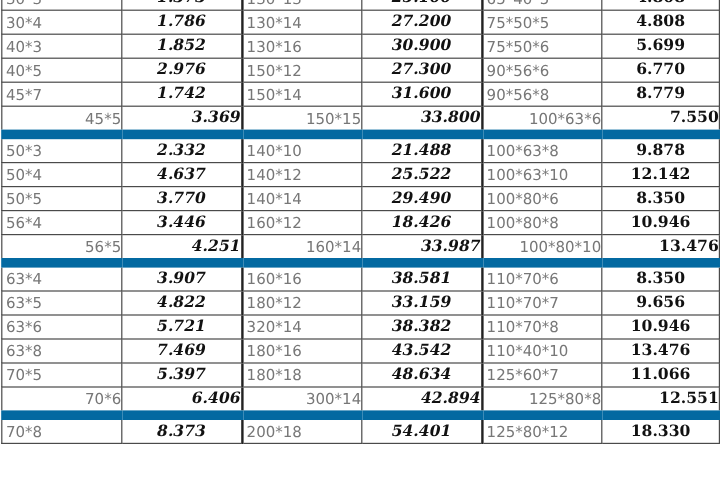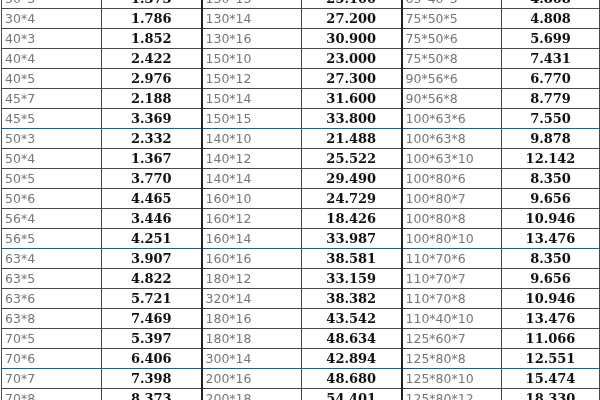--- a/index.html
+++ b/index.html
@@ -8,22 +8,22 @@
   table { border-collapse:collapse; table-layout:fixed; width:598px; margin-left:1px; }
   col.c1 { width:100px; } col.c2 { width:100px; } col.c3 { width:100px; }
   col.c4 { width:100px; } col.c5 { width:100px; } col.c6 { width:98px; }
   td {
     height:19px; padding:0; border:1px solid #4a4a4a;
     font-family:"DejaVu Serif", serif; font-size:13px; line-height:19px;
     white-space:nowrap; overflow:hidden;
   }
   td.spec { color:#777777; text-align:left; padding-left:3px; font-family:"DejaVu Sans", sans-serif; font-size:12.5px; }
   td.wt { color:#111111; text-align:center; font-weight:bold; }
-  td.c2, td.c4 { border-right:2px solid #222; }
-  tr.thick td { border-bottom:1px solid #0369a1; }
+  td.c2, td.c4 { border-right:2px solid #222;font-style:italic; }
+  tr.thick td { border-bottom:8px solid #0369a1;text-align:right; }
 </style>
 </head>
 <body>
 
 <div class="sheet">
   <table>
     <colgroup>
         <col class="c1">
         <col class="c2">
         <col class="c3">
@@ -50,38 +50,30 @@
         </tr>
         <tr>
           <td class="spec c1">40*3</td>
           <td class="wt c2">1.852</td>
           <td class="spec c3">130*16</td>
           <td class="wt c4">30.900</td>
           <td class="spec c5">75*50*6</td>
           <td class="wt c6">5.699</td>
         </tr>
         <tr>
-          <td class="spec c1">40*4</td>
-          <td class="wt c2">2.422</td>
-          <td class="spec c3">150*10</td>
-          <td class="wt c4">23.000</td>
-          <td class="spec c5">75*50*8</td>
-          <td class="wt c6">7.431</td>
-        </tr>
-        <tr>
           <td class="spec c1">40*5</td>
           <td class="wt c2">2.976</td>
           <td class="spec c3">150*12</td>
           <td class="wt c4">27.300</td>
           <td class="spec c5">90*56*6</td>
           <td class="wt c6">6.770</td>
         </tr>
         <tr>
           <td class="spec c1">45*7</td>
-          <td class="wt c2">2.188</td>
+          <td class="wt c2">1.742</td>
           <td class="spec c3">150*14</td>
           <td class="wt c4">31.600</td>
           <td class="spec c5">90*56*8</td>
           <td class="wt c6">8.779</td>
         </tr>
         <tr class="thick">
           <td class="spec c1">45*5</td>
           <td class="wt c2">3.369</td>
           <td class="spec c3">150*15</td>
           <td class="wt c4">33.800</td>
@@ -91,41 +83,33 @@
         <tr>
           <td class="spec c1">50*3</td>
           <td class="wt c2">2.332</td>
           <td class="spec c3">140*10</td>
           <td class="wt c4">21.488</td>
           <td class="spec c5">100*63*8</td>
           <td class="wt c6">9.878</td>
         </tr>
         <tr>
           <td class="spec c1">50*4</td>
-          <td class="wt c2">1.367</td>
+          <td class="wt c2">4.637</td>
           <td class="spec c3">140*12</td>
           <td class="wt c4">25.522</td>
           <td class="spec c5">100*63*10</td>
           <td class="wt c6">12.142</td>
         </tr>
         <tr>
           <td class="spec c1">50*5</td>
           <td class="wt c2">3.770</td>
           <td class="spec c3">140*14</td>
           <td class="wt c4">29.490</td>
           <td class="spec c5">100*80*6</td>
           <td class="wt c6">8.350</td>
-        </tr>
-        <tr>
-          <td class="spec c1">50*6</td>
-          <td class="wt c2">4.465</td>
-          <td class="spec c3">160*10</td>
-          <td class="wt c4">24.729</td>
-          <td class="spec c5">100*80*7</td>
-          <td class="wt c6">9.656</td>
         </tr>
         <tr>
           <td class="spec c1">56*4</td>
           <td class="wt c2">3.446</td>
           <td class="spec c3">160*12</td>
           <td class="wt c4">18.426</td>
           <td class="spec c5">100*80*8</td>
           <td class="wt c6">10.946</td>
         </tr>
         <tr class="thick">
@@ -178,28 +162,20 @@
         </tr>
         <tr class="thick">
           <td class="spec c1">70*6</td>
           <td class="wt c2">6.406</td>
           <td class="spec c3">300*14</td>
           <td class="wt c4">42.894</td>
           <td class="spec c5">125*80*8</td>
           <td class="wt c6">12.551</td>
         </tr>
         <tr>
-          <td class="spec c1">70*7</td>
-          <td class="wt c2">7.398</td>
-          <td class="spec c3">200*16</td>
-          <td class="wt c4">48.680</td>
-          <td class="spec c5">125*80*10</td>
-          <td class="wt c6">15.474</td>
-        </tr>
-        <tr>
           <td class="spec c1">70*8</td>
           <td class="wt c2">8.373</td>
           <td class="spec c3">200*18</td>
           <td class="wt c4">54.401</td>
           <td class="spec c5">125*80*12</td>
           <td class="wt c6">18.330</td>
         </tr>
       </tbody>
   </table>
 </div>

